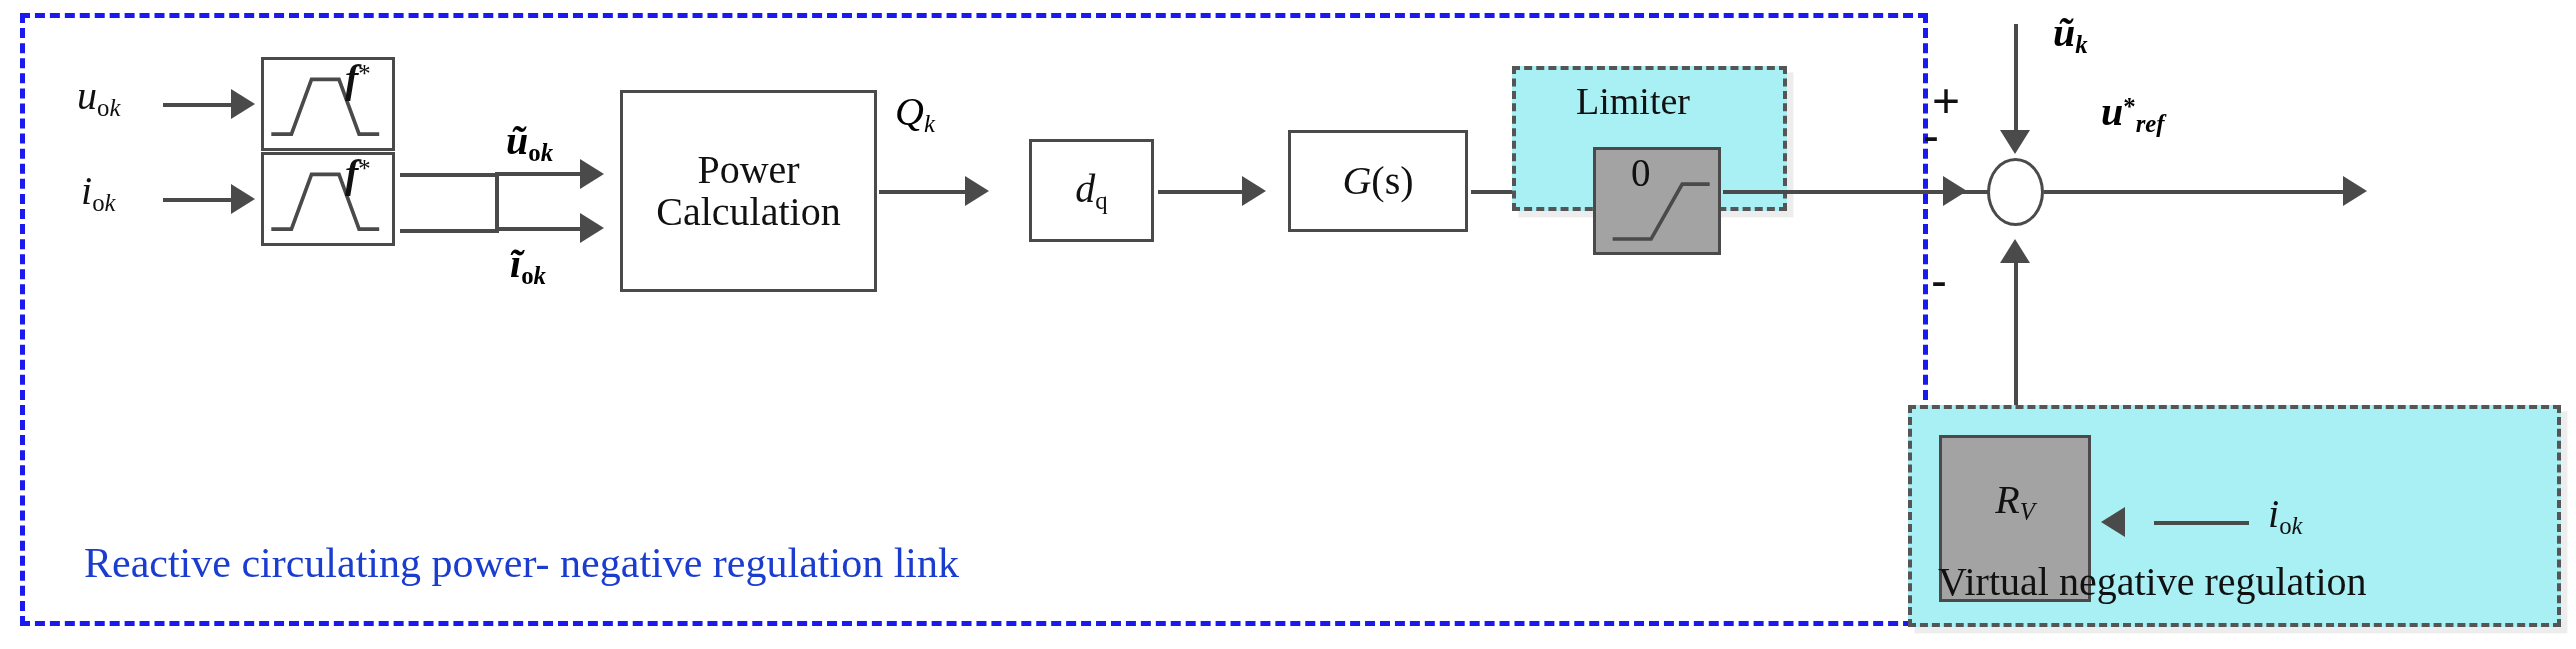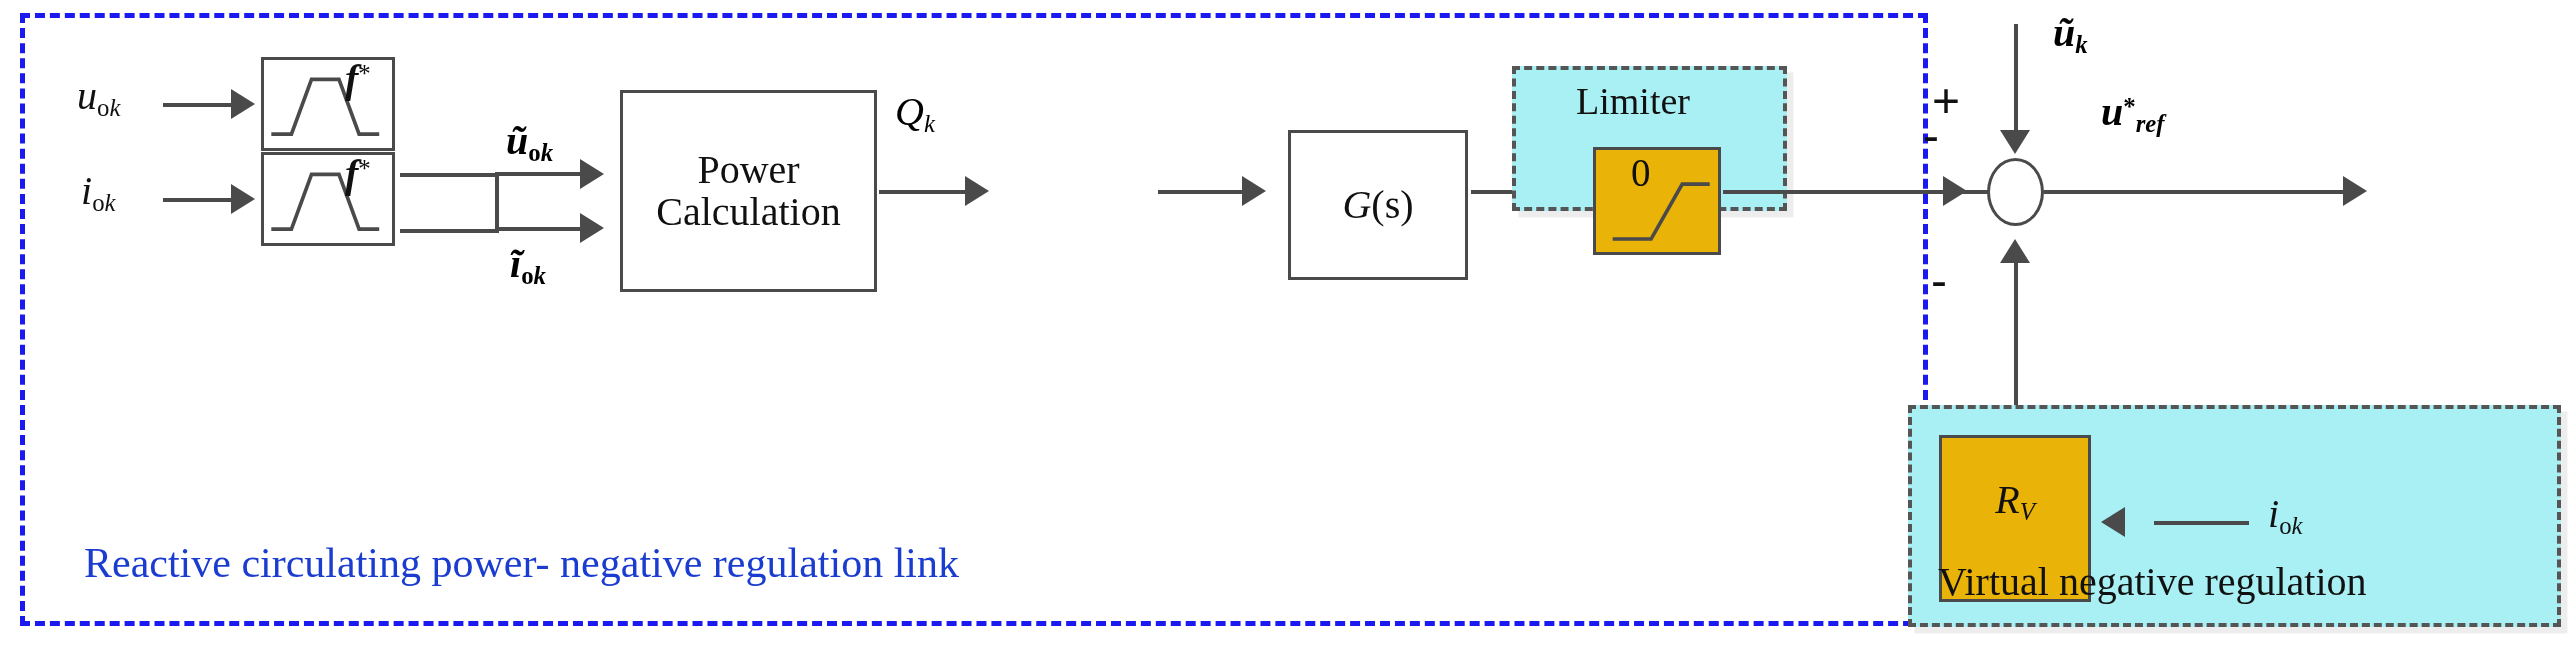--- a/index.html
+++ b/index.html
@@ -21,21 +21,21 @@
 
   
   .block{
     border:3.7px solid #4a4a4a;
     box-sizing:border-box;
     background:transparent;
     display:flex;align-items:center;justify-content:center;
     text-align:center;
     line-height:1.05;
   }
-  .block.onCyan{background:#eab308;}
+  .block.onCyan{background:#a3a3a3;}
 
   
   .txt{white-space:nowrap;}
   .ital{font-style:italic;}
   .bolditalic{font-style:italic;font-weight:bold;}
   .blue-caption{color:#1a3ccf;font-size:42px;font-family:"Liberation Serif",serif;white-space:nowrap;}
   .blk-label{font-size:40px;color:#111;}
   .lbl{font-size:40px;color:#111;}
   sub{font-size:0.62em;vertical-align:-0.28em;font-style:normal;}
   sup{font-size:0.62em;vertical-align:0.42em;}
@@ -121,25 +121,30 @@
     <span class="blk-label">Power</span>
     <span class="blk-label">Calculation</span>
   </div>
 
   <div class="abs txt" style="left:895px;top:88px;font-size:40px;">
     <span class="ital">Q</span><span class="subital">k</span>
   </div>
   <div class="abs h-wire" style="left:879px;top:190px;width:90px;"></div>
   <div class="abs arr-r" style="left:965px;top:176px;"></div>
 
+  <div class="abs block" style="left:1029px;top:139px;width:125px;height:103px;">
+    <span class="blk-label">
+      <span class="ital">d</span><sub>q</sub>
+    </span>
+  </div>
 
   <div class="abs h-wire" style="left:1158px;top:190px;width:88px;"></div>
   <div class="abs arr-r" style="left:1242px;top:176px;"></div>
 
-  <div class="abs block" style="left:1288px;top:130px;width:180px;height:150px;">
+  <div class="abs block" style="left:1288px;top:130px;width:180px;height:102px;">
     <span class="blk-label">
       <span class="ital">G</span>(s)
     </span>
   </div>
 
   <div class="abs h-wire" style="left:1471px;top:190px;width:125px;"></div>
   <div class="abs arr-r" style="left:1593px;top:176px;"></div>
 
   <div class="abs cyan-region" style="left:1512px;top:66px;width:275px;height:145px;"></div>
   <div class="abs txt" style="left:1560px;top:79px;font-size:38px;color:#111;margin-left:16px;">Limiter</div>

